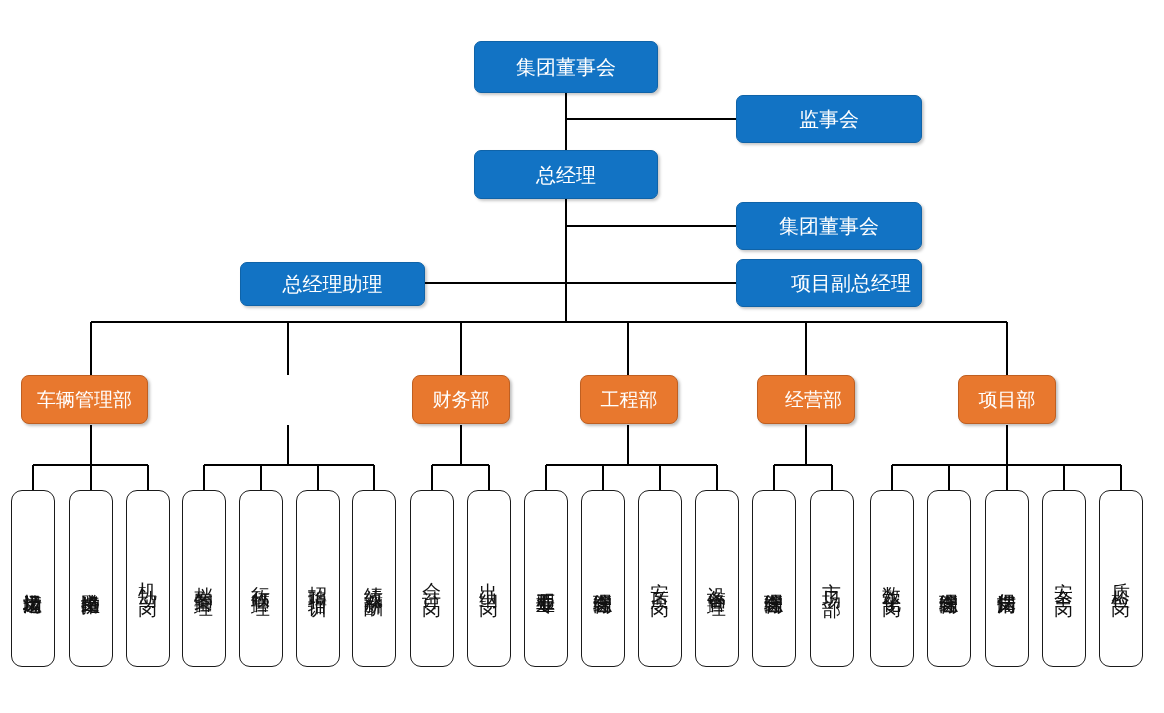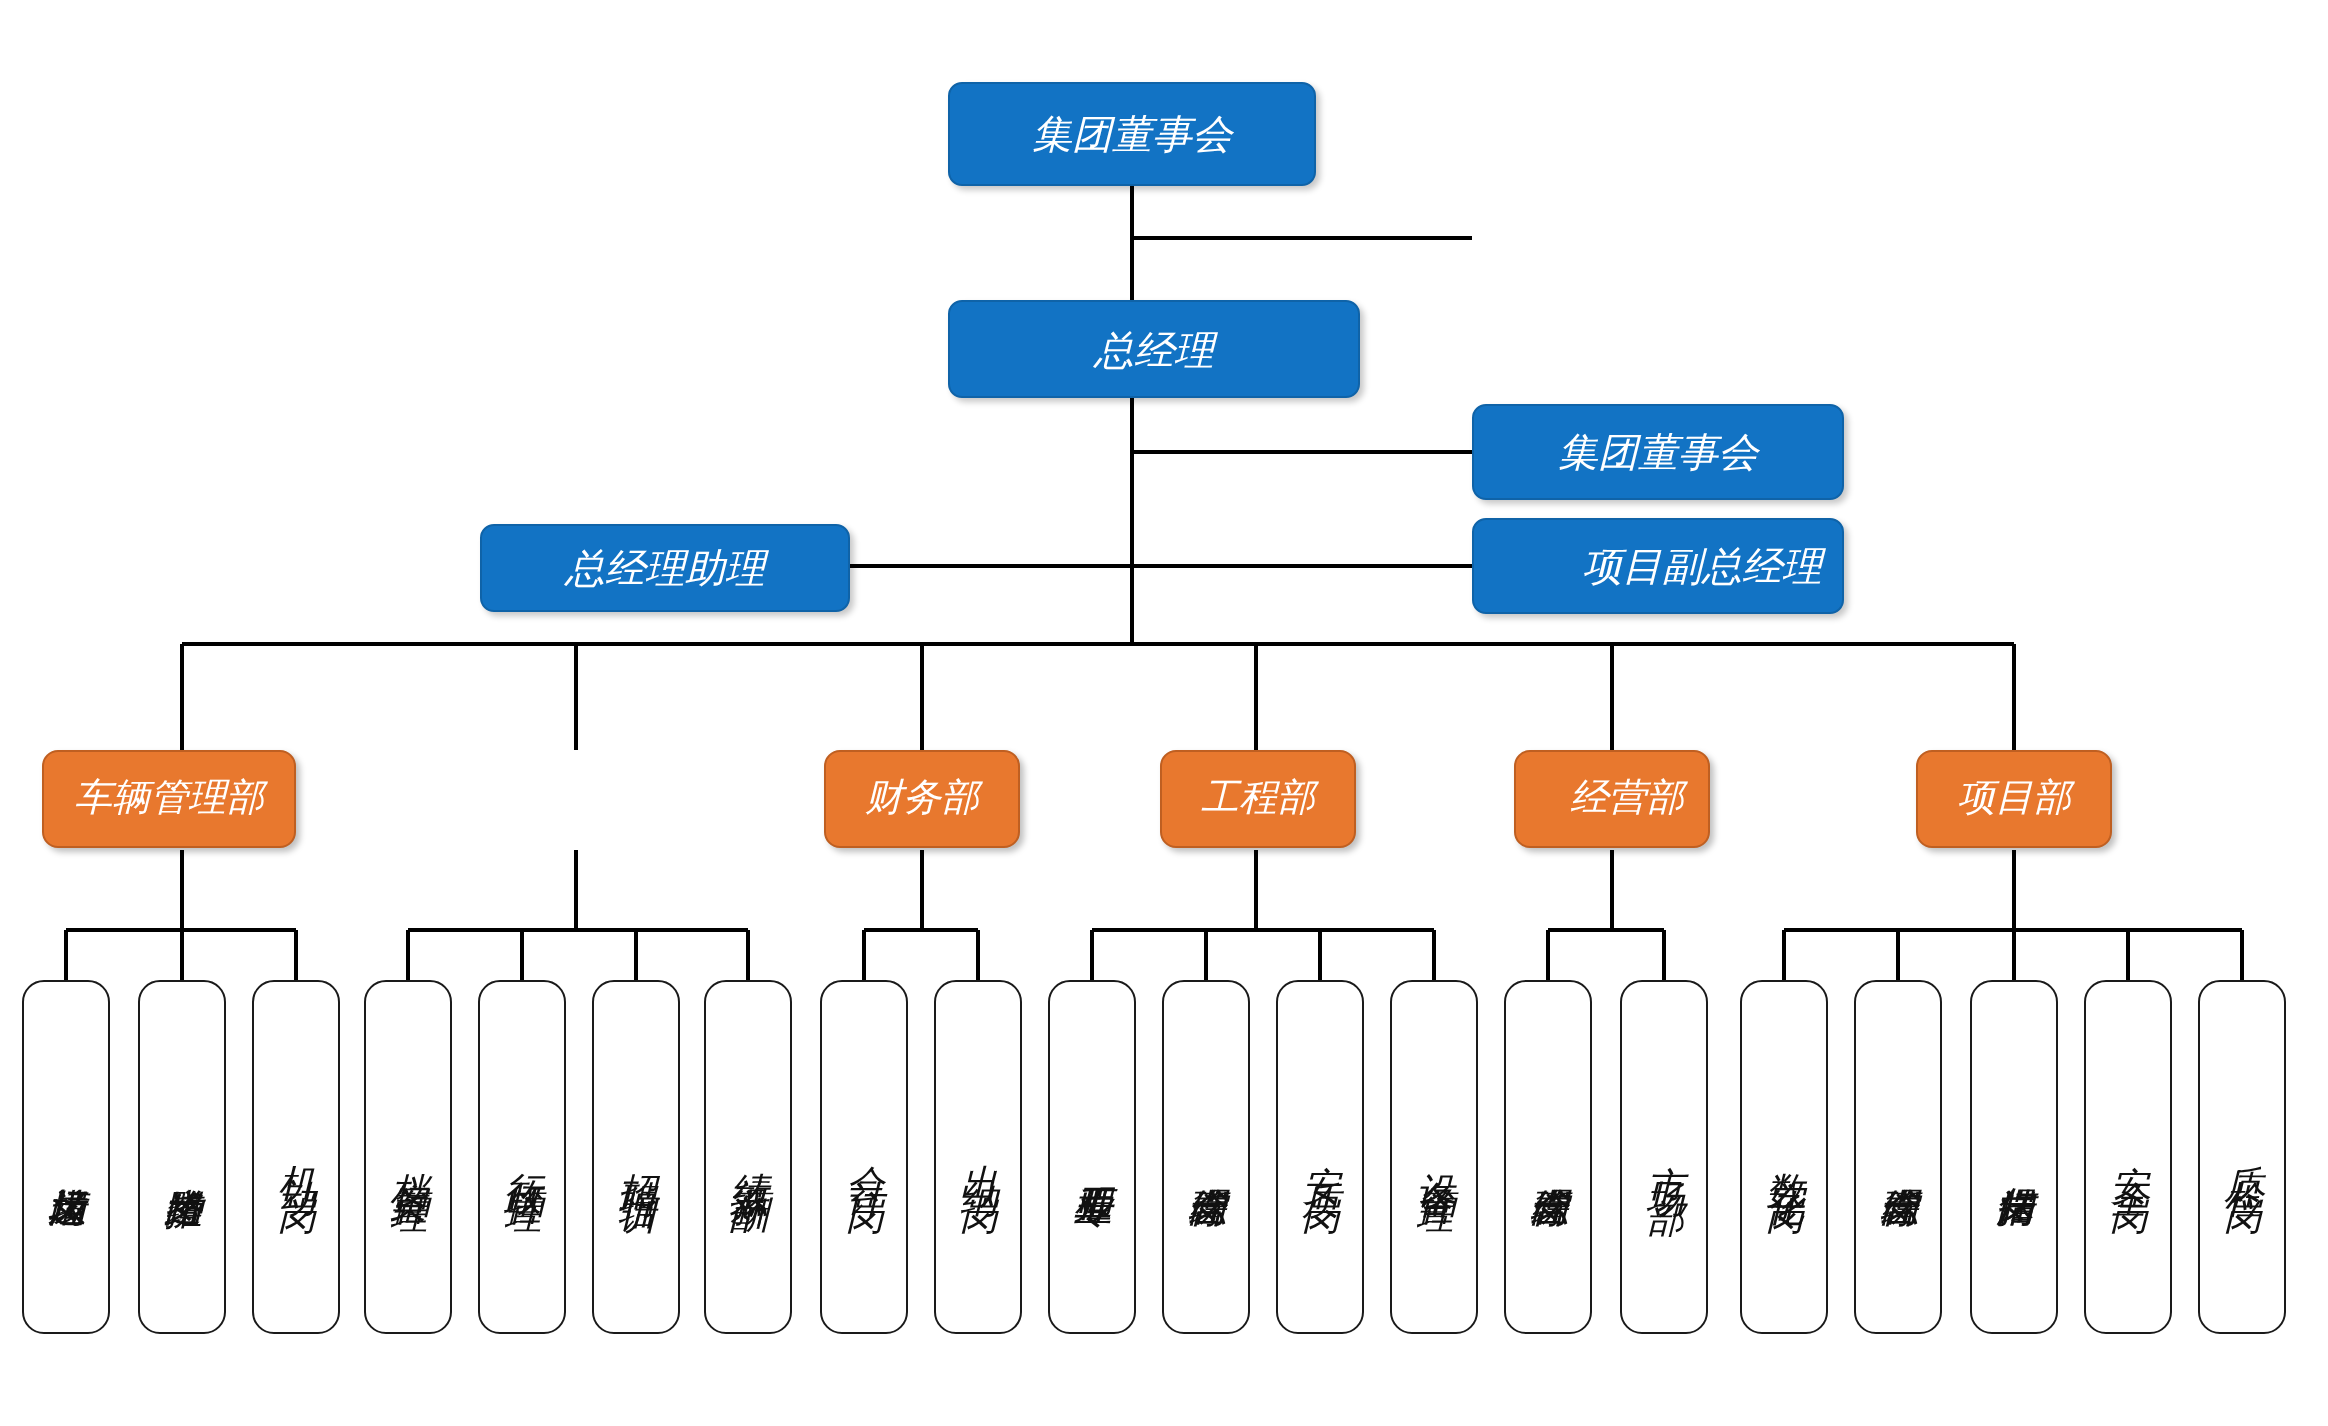--- a/index.html
+++ b/index.html
@@ -30,21 +30,20 @@
   
   .node {
     position: absolute;
     box-sizing: border-box;
     display: flex;
     align-items: center;
     justify-content: center;
     text-align: center;
     line-height: 1.1;
     white-space: nowrap;
-    font-style: italic;
   }
 
   
   .node.blue {
     background: #1273c4;
     border: 1px solid #0f63a8;
     border-radius: 7px;
     color: #ffffff;
     font-size: 20px;
     font-weight: normal;
@@ -146,22 +145,23 @@
       <line x1="892" y1="465" x2="892" y2="490"></line>
       <line x1="949" y1="465" x2="949" y2="490"></line>
       <line x1="1007" y1="465" x2="1007" y2="490"></line>
       <line x1="1064" y1="465" x2="1064" y2="490"></line>
       <line x1="1121" y1="465" x2="1121" y2="490"></line>
     </g>
   </svg>
 
   <div class="node blue" style="left:474px; top:41px;  width:184px; height:52px;">集团董事会</div>
 
-
-  <div class="node blue" style="left:474px; top:150px; width:206px; height:49px;">总经理</div>
+  <div class="node blue" style="left:736px; top:95px;  width:186px; height:48px;">监事会</div>
+
+  <div class="node blue" style="left:474px; top:150px; width:184px; height:49px;">总经理</div>
 
   <div class="node blue" style="left:736px; top:202px; width:186px; height:48px;">集团董事会</div>
 
   <div class="node blue" style="left:736px; top:259px; width:186px; height:48px;padding-left:44px;">项目副总经理</div>
 
   <div class="node blue" style="left:240px; top:262px; width:185px; height:44px;">总经理助理</div>
 
   <div class="node orange" style="left:21px;  top:375px; width:127px; height:49px;">车辆管理部</div>
 
 

